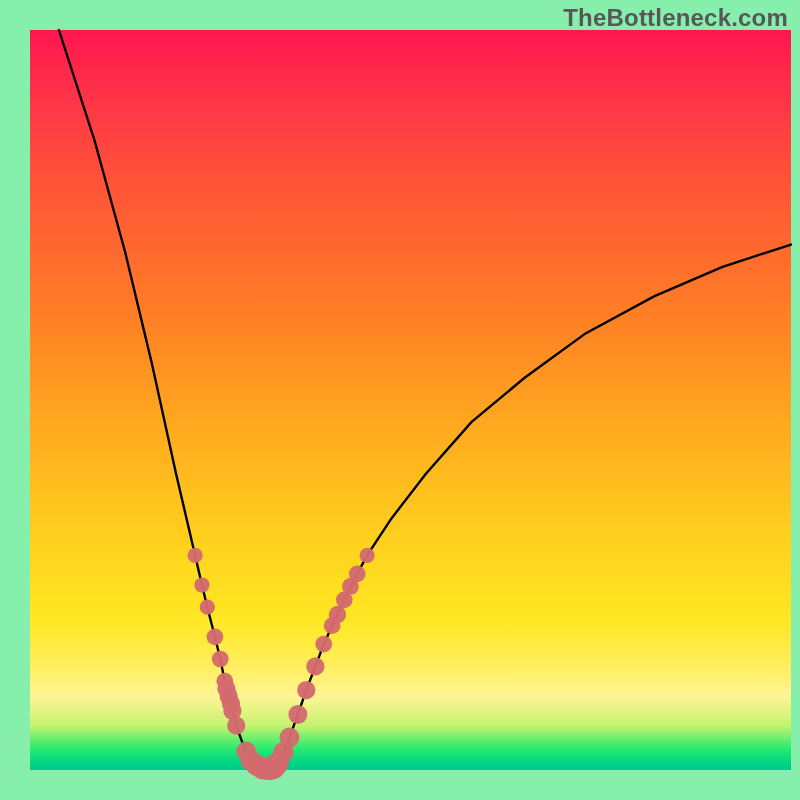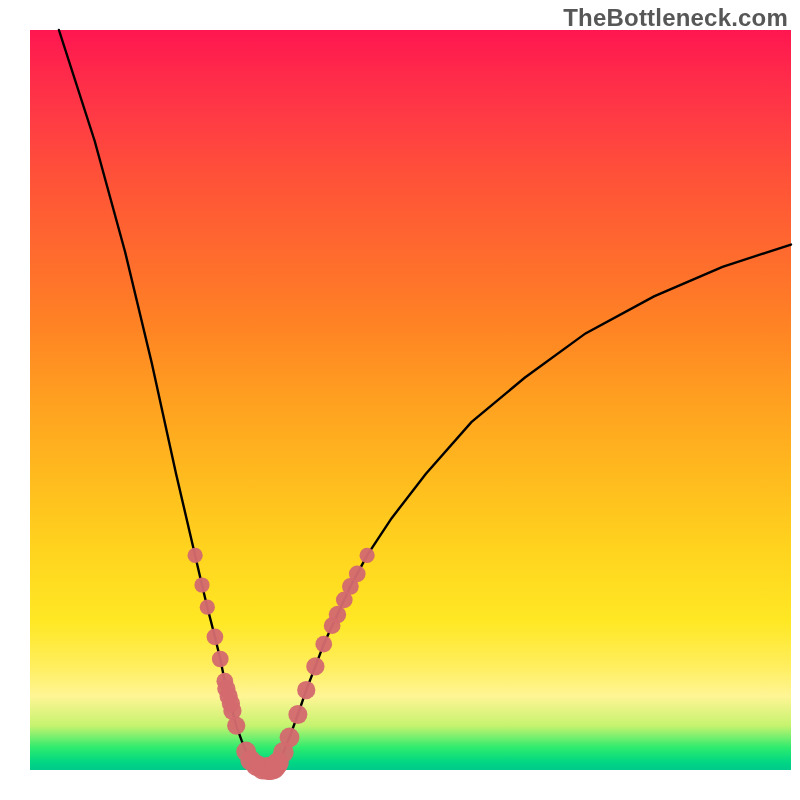--- a/index.html
+++ b/index.html
@@ -8,21 +8,21 @@
     width: 800px;
     height: 800px;
     overflow: hidden;
     font-family: Arial, Helvetica, sans-serif;
     background: #000;
   }
   .stage {
     position: relative;
     width: 800px;
     height: 800px;
-    background: #ffffff;
+    background: #86efac;
   }
   .plot-area {
     position: absolute;
     left: 30px;
     top: 30px;
     width: 761px;
     height: 740px;
     background: linear-gradient(
       to bottom,
       #ff1650 0%,

